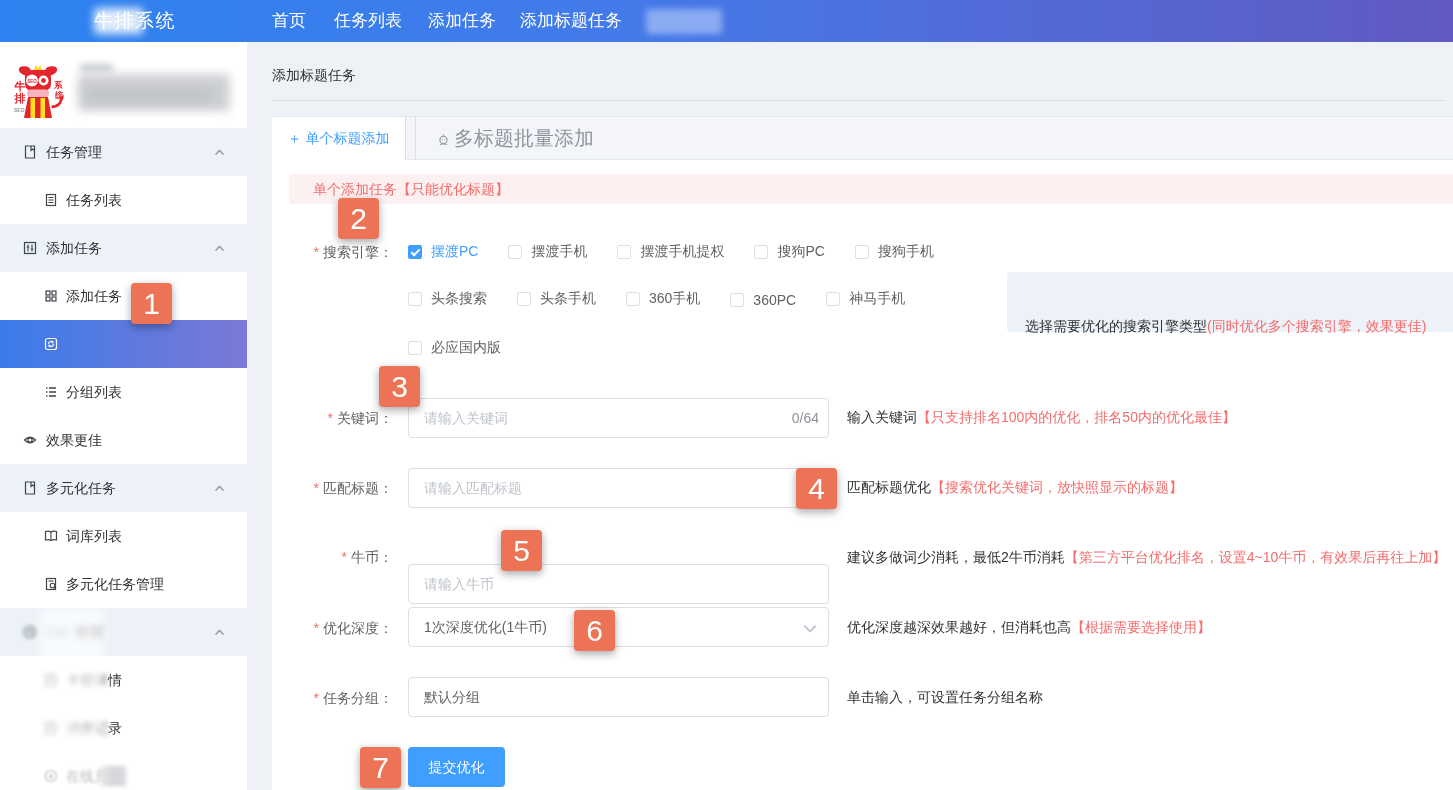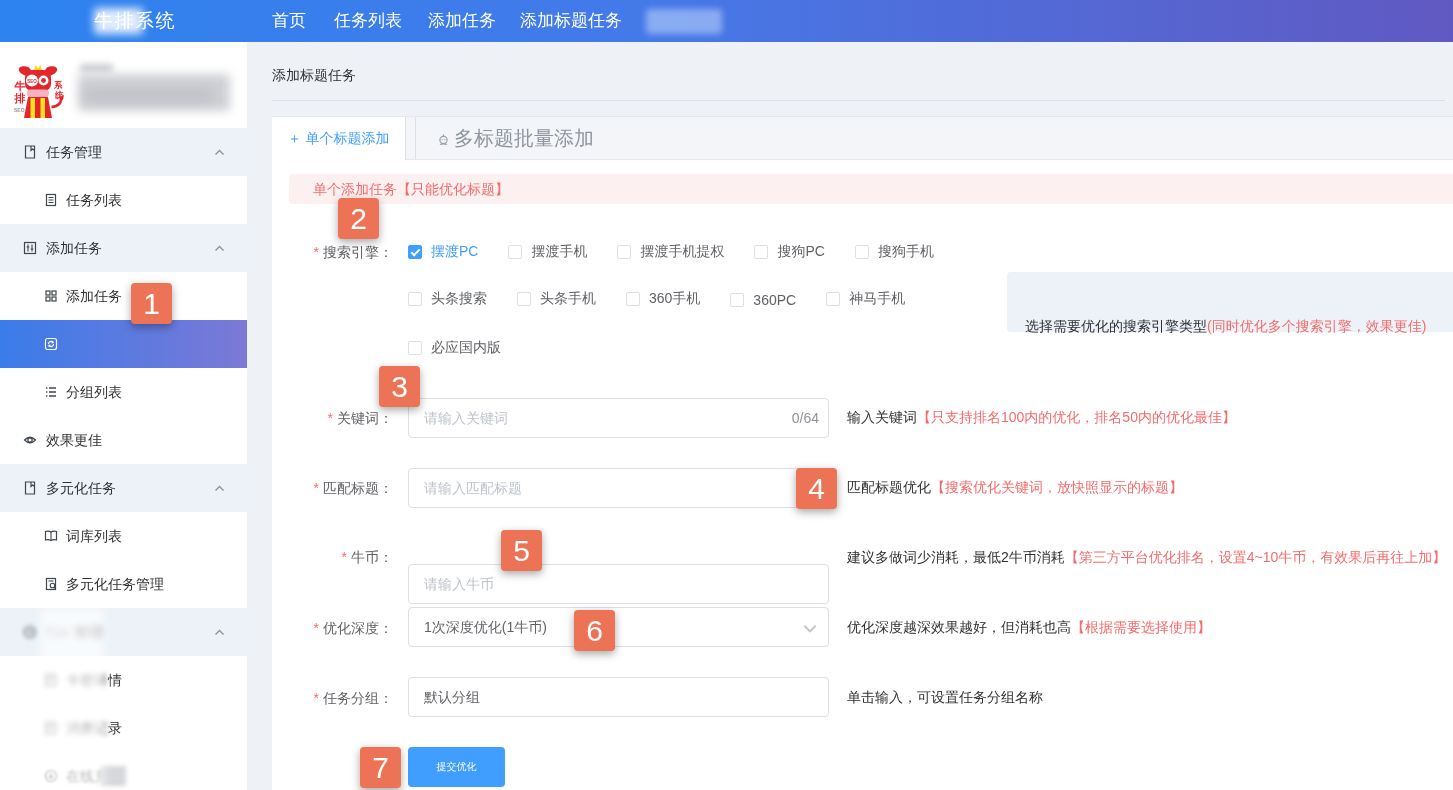--- a/index.html
+++ b/index.html
@@ -47,21 +47,21 @@
 .cbrow{position:absolute;left:408px;display:flex;column-gap:30px;height:19px;align-items:flex-end;white-space:nowrap;}
 .cb{display:inline-flex;align-items:center;column-gap:9px;font-size:14px;color:#606266;}
 .box{width:14px;height:14px;border:1px solid #dcdfe6;border-radius:2px;background:#fff;display:inline-block;position:relative;}
 .boxc{width:14px;height:14px;border:1px solid #409eff;border-radius:2px;background:#409eff;display:inline-block;position:relative;}
 .boxc:after{content:"";position:absolute;left:4px;top:1px;width:3px;height:7px;border:solid #fff;border-width:0 2px 2px 0;transform:rotate(45deg);}
 .cbon{color:#409eff;}
 .tip{position:absolute;left:1007px;top:272px;width:450px;height:60px;background:#ecf2f8;border-radius:4px;}
 .tip span{position:absolute;left:18px;top:0;line-height:60px;font-size:14px;color:#303133;white-space:nowrap;margin-top:24px;}
 .tip b{color:#f56c6c;font-weight:normal;}
 .badge{position:absolute;width:41px;height:41px;background:#ec7355;border-radius:4px;color:#fff;font-size:30px;text-align:center;line-height:41px;box-shadow:0 3px 8px rgba(0,0,0,.35);}
-.btn{position:absolute;left:408px;top:747px;width:97px;height:40px;background:#409eff;border-radius:4px;color:#fff;font-size:10px;text-align:center;line-height:40px;}
+.btn{position:absolute;left:408px;top:747px;width:97px;height:40px;background:#409eff;border-radius:4px;color:#fff;font-size:14px;text-align:center;line-height:40px;}
 .chev{position:absolute;left:801px;top:619px;width:18px;height:18px;}
 </style>
 </head>
 <body>
 
 <div class="topbar"></div>
 <div class="brand">牛排系统</div>
 <div class="brandblur"></div>
 <div class="nav">
 <a style="left:272px">首页</a>

